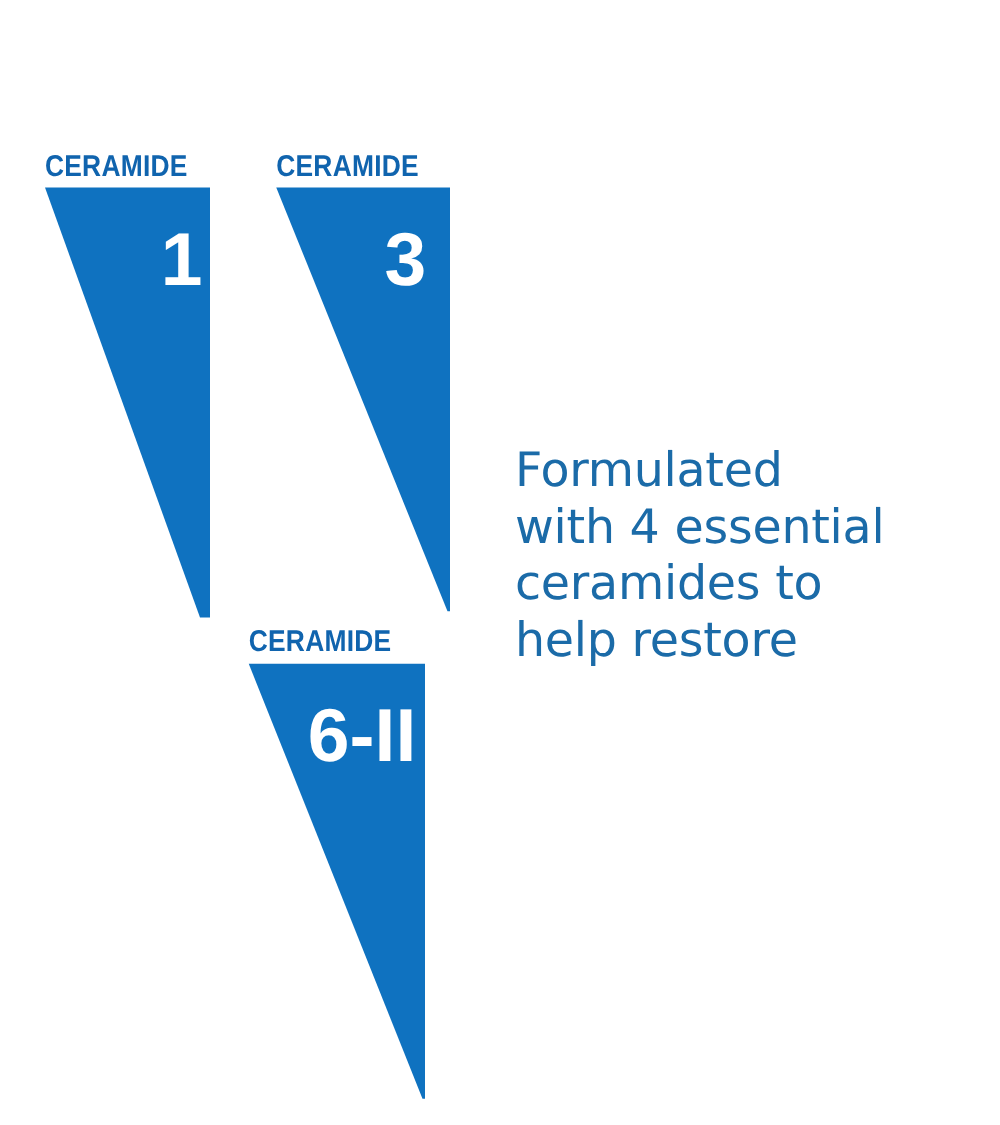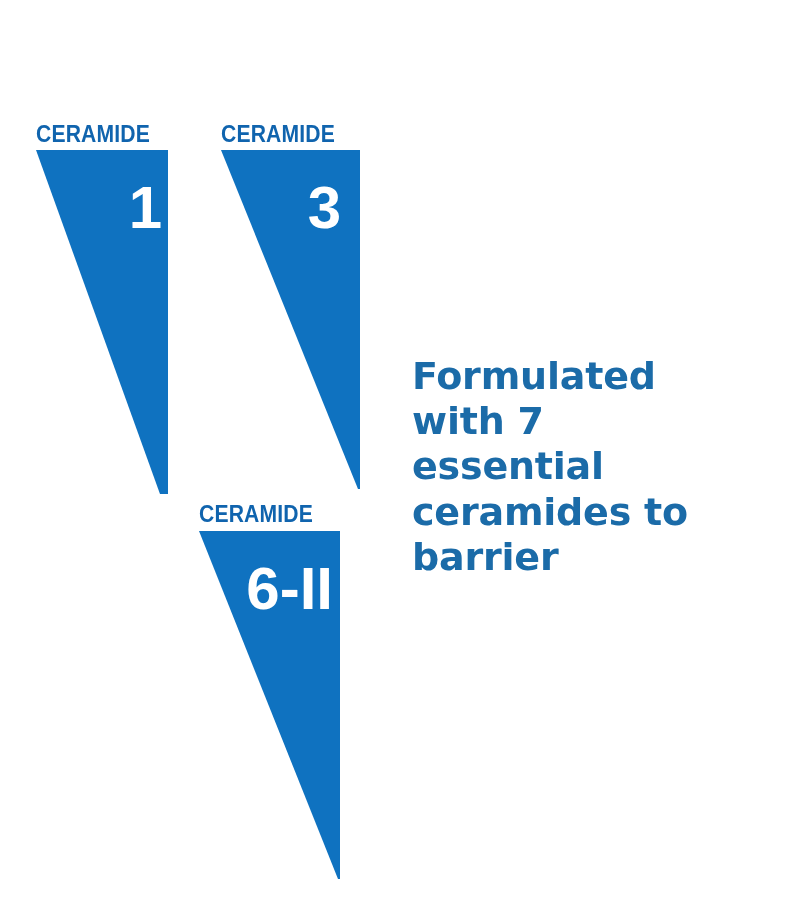--- a/index.html
+++ b/index.html
@@ -80,21 +80,21 @@
   
   #copy {
     position: absolute;
     left: 412px;
     top: 316px;
     width: 330px;
     color: #1B6BA8;
     font-family: "DejaVu Sans", sans-serif;
     font-size: 38px;
     line-height: 1.19;
-    font-weight: 700;
+    font-weight: 400;
     letter-spacing: -0.2px;
   }
 </style>
 </head>
 <body>
 
 <div id="stage">
 
   <div class="ceramide-group" id="grp-1">
     <div class="ceramide-label">CERAMIDE</div>
@@ -127,18 +127,18 @@
       <svg class="wedge-svg" width="141" height="348" viewBox="0 0 141 348">
         <polygon points="0,0 141,0 141,348 139,348" fill="#0F72C0"></polygon>
       </svg>
     </div>
 
     <div class="wedge-number">6-II</div>
   </div>
 
   <div id="copy">
     <div>Formulated</div>
-    <div>with 7 essential</div>
+    <div>with 4 essential</div>
     <div>ceramides to</div>
-    <div>barrier</div>
+    <div>help restore</div>
   </div>
 
 </div>
 
 </body></html>

